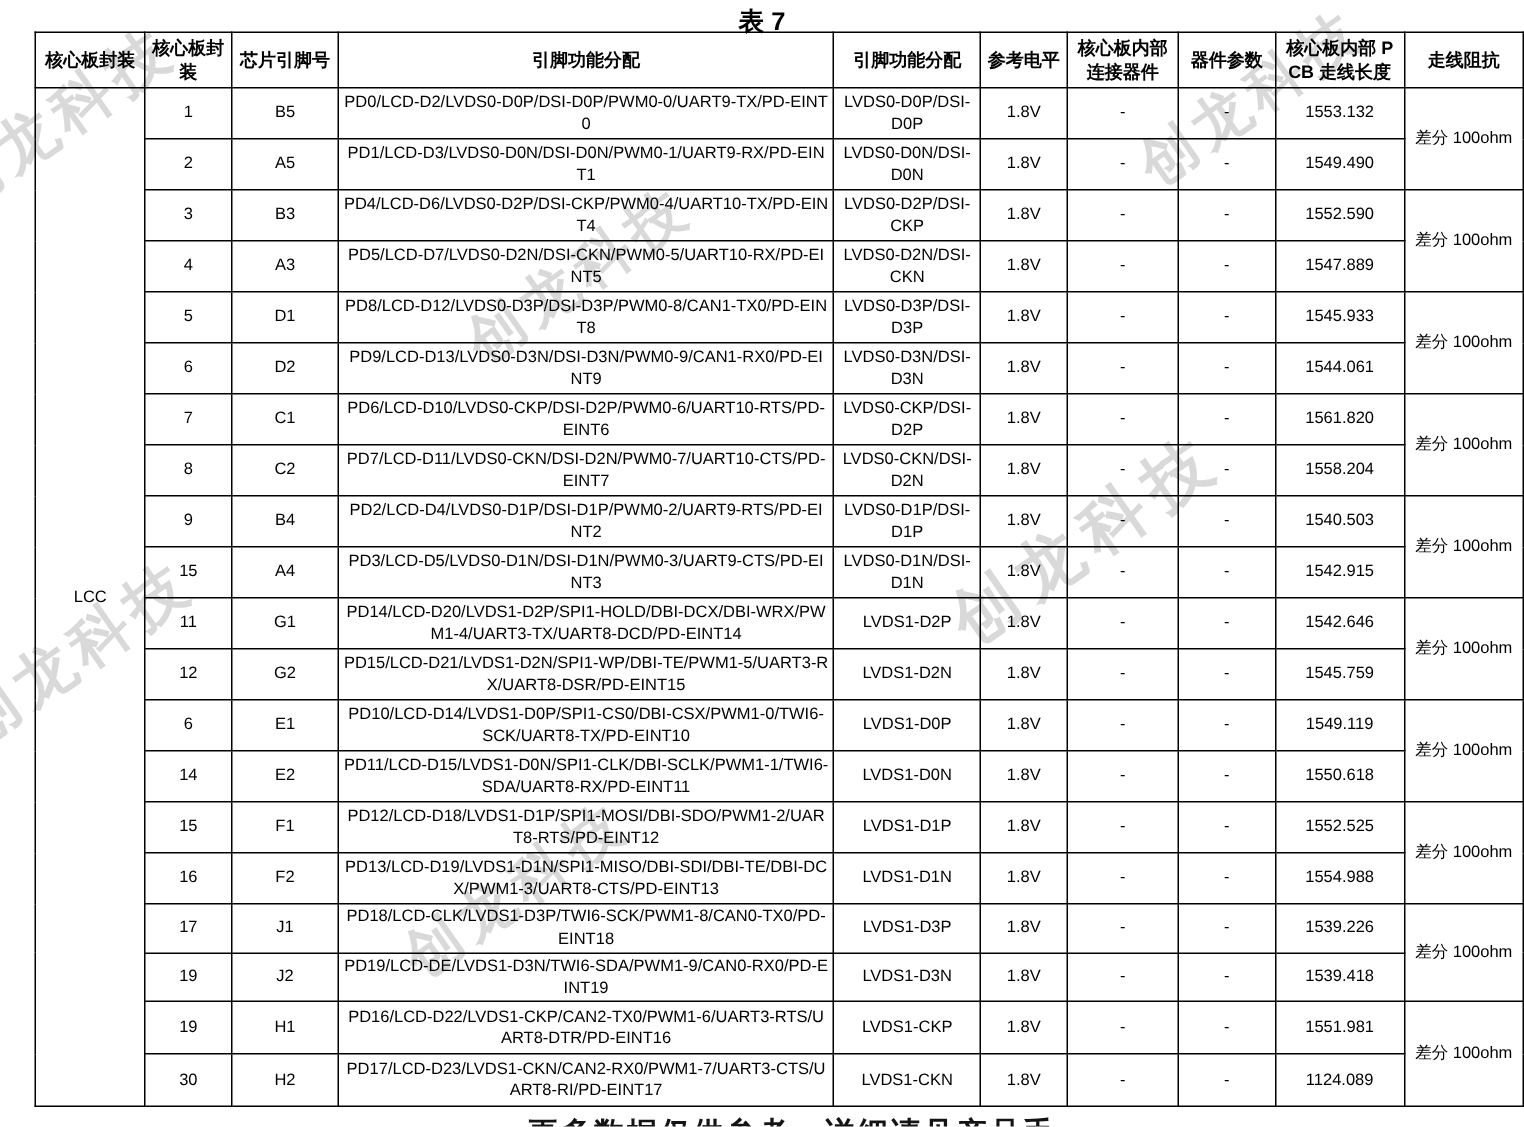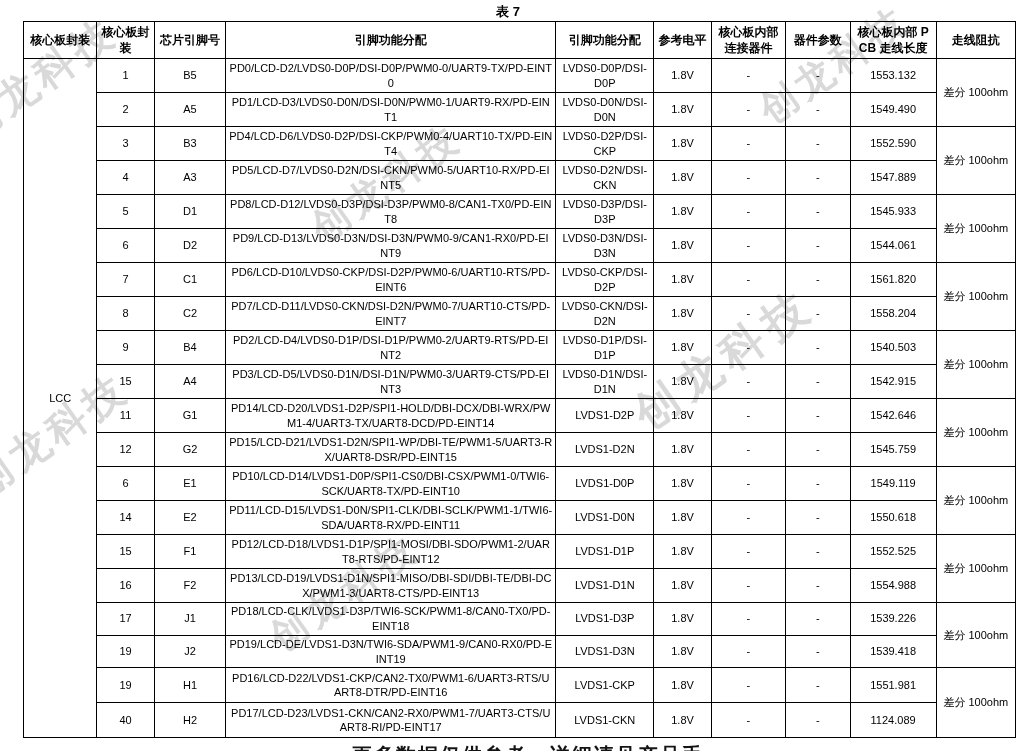--- a/index.html
+++ b/index.html
@@ -2,21 +2,21 @@
 <html><head>
 <meta charset="utf-8">
 <style>
   html,body{margin:0;padding:0;}
   body{
     width:1016px;height:751px;background:#ffffff;
     font-family:"Liberation Sans",sans-serif;color:#000;
     position:relative;overflow:hidden;
   }
   .doc-title{
-    text-align:center;font-size:13px;font-weight:bold;
+    text-align:center;font-size:17px;font-weight:bold;
     padding-top:3px;height:18px;position:relative;z-index:2;
   }
   table.pin-table{
     border-collapse:collapse;table-layout:fixed;
     margin-left:23px;position:relative;z-index:1;background:transparent;
   }
   .pin-table th,.pin-table td{
     border:1px solid #000;text-align:center;vertical-align:middle;
     padding:1px 3px;word-break:break-all;overflow:hidden;line-height:1.35;
   }
@@ -277,21 +277,21 @@
         <td>H1</td>
         <td>PD16/LCD-D22/LVDS1-CKP/CAN2-TX0/PWM1-6/UART3-RTS/UART8-DTR/PD-EINT16</td>
         <td>LVDS1-CKP</td>
         <td>1.8V</td>
         <td>-</td>
         <td>-</td>
         <td>1551.981</td>
         <td rowspan="2">差分 100ohm</td>
       </tr>
       <tr class="tall">
-        <td>40</td>
+        <td>30</td>
         <td>H2</td>
         <td>PD17/LCD-D23/LVDS1-CKN/CAN2-RX0/PWM1-7/UART3-CTS/UART8-RI/PD-EINT17</td>
         <td>LVDS1-CKN</td>
         <td>1.8V</td>
         <td>-</td>
         <td>-</td>
         <td>1124.089</td>
       </tr>
     </tbody>
 </table>

